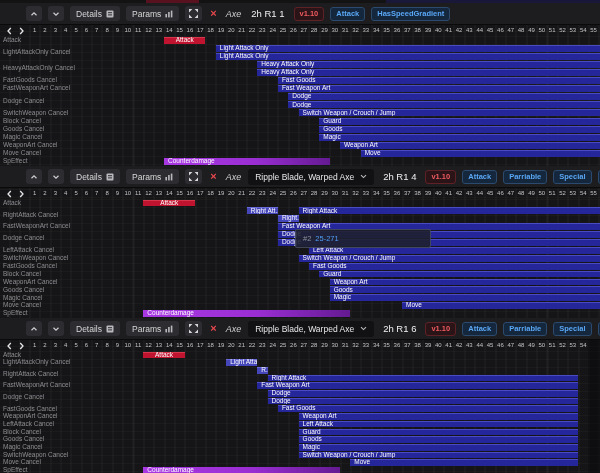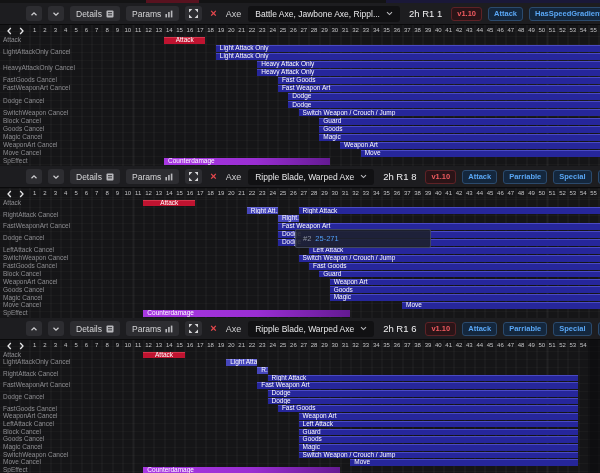--- a/index.html
+++ b/index.html
@@ -6,21 +6,21 @@
     font-family:"Liberation Sans","DejaVu Sans",sans-serif;}
   *{box-sizing:border-box;}
   .topstrip{position:relative;height:3px;background:#131314;}
   .strip-seg{position:absolute;top:0;height:3px;}
   .toolbar{height:22px;background:#1d1d20;border-bottom:1px solid #0a0a0b;display:flex;align-items:center;
     padding-left:26px;gap:6px;white-space:nowrap;}
   .tbtn{display:inline-flex;align-items:center;gap:4px;background:#2d2d31;border-radius:3px;height:15px;
     padding:0 6px;color:#d6d6d8;font-size:8.5px;cursor:pointer;flex:none;}
   .tbtn.icon-only{padding:0 4px;}
   .close-x{color:#e5484d;font-size:11px;font-weight:bold;padding:0 2px;flex:none;cursor:pointer;line-height:1;}
-  .axe{color:#cfcfd1;font-size:9px;margin:0 1px;flex:none;}
+  .axe{color:#cfcfd1;font-size:9px;margin:0 1px;flex:none;font-style:italic;}
   .dd{display:inline-flex;align-items:center;gap:6px;background:#111113;border-radius:3px;height:16px;
     padding:0 7px;color:#e8e8ea;font-size:8.5px;cursor:pointer;flex:none;}
   .slot{color:#f0f0f2;font-size:9.5px;margin:0 3px;flex:none;}
   .badge{border-radius:3px;font-size:7.5px;font-weight:bold;padding:1.5px 5px;flex:none;}
   .badge.ver{color:#ef5a5f;border:1px solid #5e2226;background:#2a1417;}
   .badge.tag{color:#5aa7f5;border:1px solid #2b4a6d;background:#14273d;}
   .grid{position:relative;background-color:#151517;overflow:hidden;
     background-image:
       repeating-linear-gradient(90deg, rgba(255,255,255,.05) 0 1px, transparent 1px 10.35px),
       repeating-linear-gradient(180deg, rgba(255,255,255,.022) 0 1px, transparent 1px 8px);
@@ -84,26 +84,20 @@
         <span class="tbtn icon-only">
           <svg width="9" height="9" viewBox="0 0 9 9">
             <polygon points="0,0 3.4,0 0,3.4" fill="#d8d8da"></polygon>
             <polygon points="9,0 9,3.4 5.6,0" fill="#d8d8da"></polygon>
             <polygon points="0,9 0,5.6 3.4,9" fill="#d8d8da"></polygon>
             <polygon points="9,9 5.6,9 9,5.6" fill="#d8d8da"></polygon>
           </svg>
         </span>
         <span class="close-x">×</span>
         <span class="axe">Axe</span>
-        <span class="dd">
-          <span>Battle Axe, Jawbone Axe, Rippl...</span>
-          <svg width="7" height="5" viewBox="0 0 7 5">
-            <path d="M1 1.2 L3.5 3.6 L6 1.2" fill="none" stroke="#b9b9bd" stroke-width="1.1"></path>
-          </svg>
-        </span>
         <span class="slot">2h R1 1</span>
         <span class="badge ver">v1.10</span>
         <span class="badge tag">Attack</span>
         <span class="badge tag">HasSpeedGradient</span>
       </div>
       <div class="grid" style="height: 141px;">
         <span class="navb" style="left: 4px;">
           <svg width="7" height="8" viewBox="0 0 7 8">
             <path d="M4.8 1 L2 4 L4.8 7" fill="none" stroke="#e6e6e8" stroke-width="1.3"></path>
           </svg>
@@ -236,21 +230,21 @@
           </svg>
         </span>
         <span class="close-x">×</span>
         <span class="axe">Axe</span>
         <span class="dd">
           <span>Ripple Blade, Warped Axe</span>
           <svg width="7" height="5" viewBox="0 0 7 5">
             <path d="M1 1.2 L3.5 3.6 L6 1.2" fill="none" stroke="#b9b9bd" stroke-width="1.1"></path>
           </svg>
         </span>
-        <span class="slot">2h R1 8</span>
+        <span class="slot">2h R1 4</span>
         <span class="badge ver">v1.10</span>
         <span class="badge tag">Attack</span>
         <span class="badge tag">Parriable</span>
         <span class="badge tag">Special</span>
         <span class="badge tag">HasChanged</span>
       </div>
       <div class="grid" style="height: 130px;">
         <span class="navb" style="left: 4px;">
           <svg width="7" height="8" viewBox="0 0 7 8">
             <path d="M4.8 1 L2 4 L4.8 7" fill="none" stroke="#e6e6e8" stroke-width="1.3"></path>

